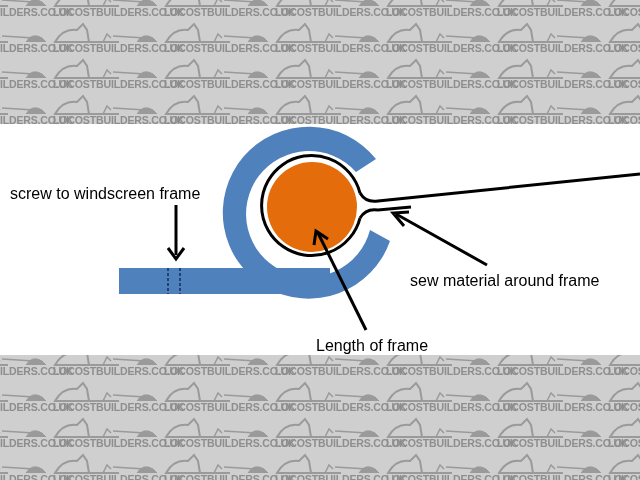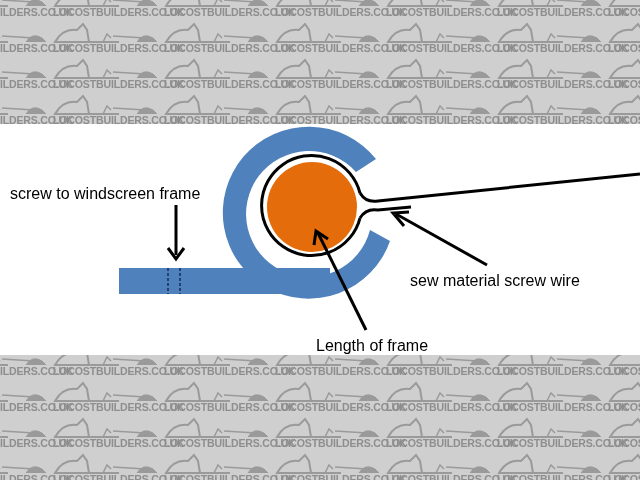--- a/index.html
+++ b/index.html
@@ -213,21 +213,21 @@
     <line x1="176" y1="205" x2="176" y2="255" stroke="#000" stroke-width="3"></line>
     <polyline points="168,248 176,259 184,248" fill="none" stroke="#000" stroke-width="3"></polyline>
 
     <line x1="487" y1="265" x2="396" y2="214" stroke="#000" stroke-width="3"></line>
     <polyline points="404,226 393,213 409,212" fill="none" stroke="#000" stroke-width="3"></polyline>
 
     <line x1="366" y1="330" x2="318" y2="233" stroke="#000" stroke-width="3"></line>
     <polyline points="314,245 316,231 328,239" fill="none" stroke="#000" stroke-width="3"></polyline>
   </svg>
   <div class="label" style="left:10px;top:61px;">screw to windscreen frame</div>
-  <div class="label" style="left:410px;top:148px;">sew material screw wire</div>
+  <div class="label" style="left:410px;top:148px;">sew material around frame</div>
   <div class="label" style="left:316px;top:213px;">Length of frame</div>
 </div>
 
 <div class="wm-band wm-bottom" id="wmBottom">
     <div class="wm-row" style="top: -12px; left: -58px;"><div class="wm-tile"><svg class="wm-car" viewBox="0 0 111 22">
           <path d="M2 20 Q10 6 24 8 L30 2 L34 8 L36 20 Z" fill="none" stroke="#9a9a9a" stroke-width="2"></path>
           <line x1="36" y1="20" x2="66" y2="20" stroke="#9a9a9a" stroke-width="2"></line>
           <path d="M50 20 L54 12 L58 16" fill="none" stroke="#9a9a9a" stroke-width="1.5"></path>
           <line x1="60" y1="14" x2="92" y2="16" stroke="#9a9a9a" stroke-width="1.5"></line>
           <path d="M84 20 Q90 10 100 16 L104 20" fill="#9a9a9a" stroke="#9a9a9a" stroke-width="1"></path>

